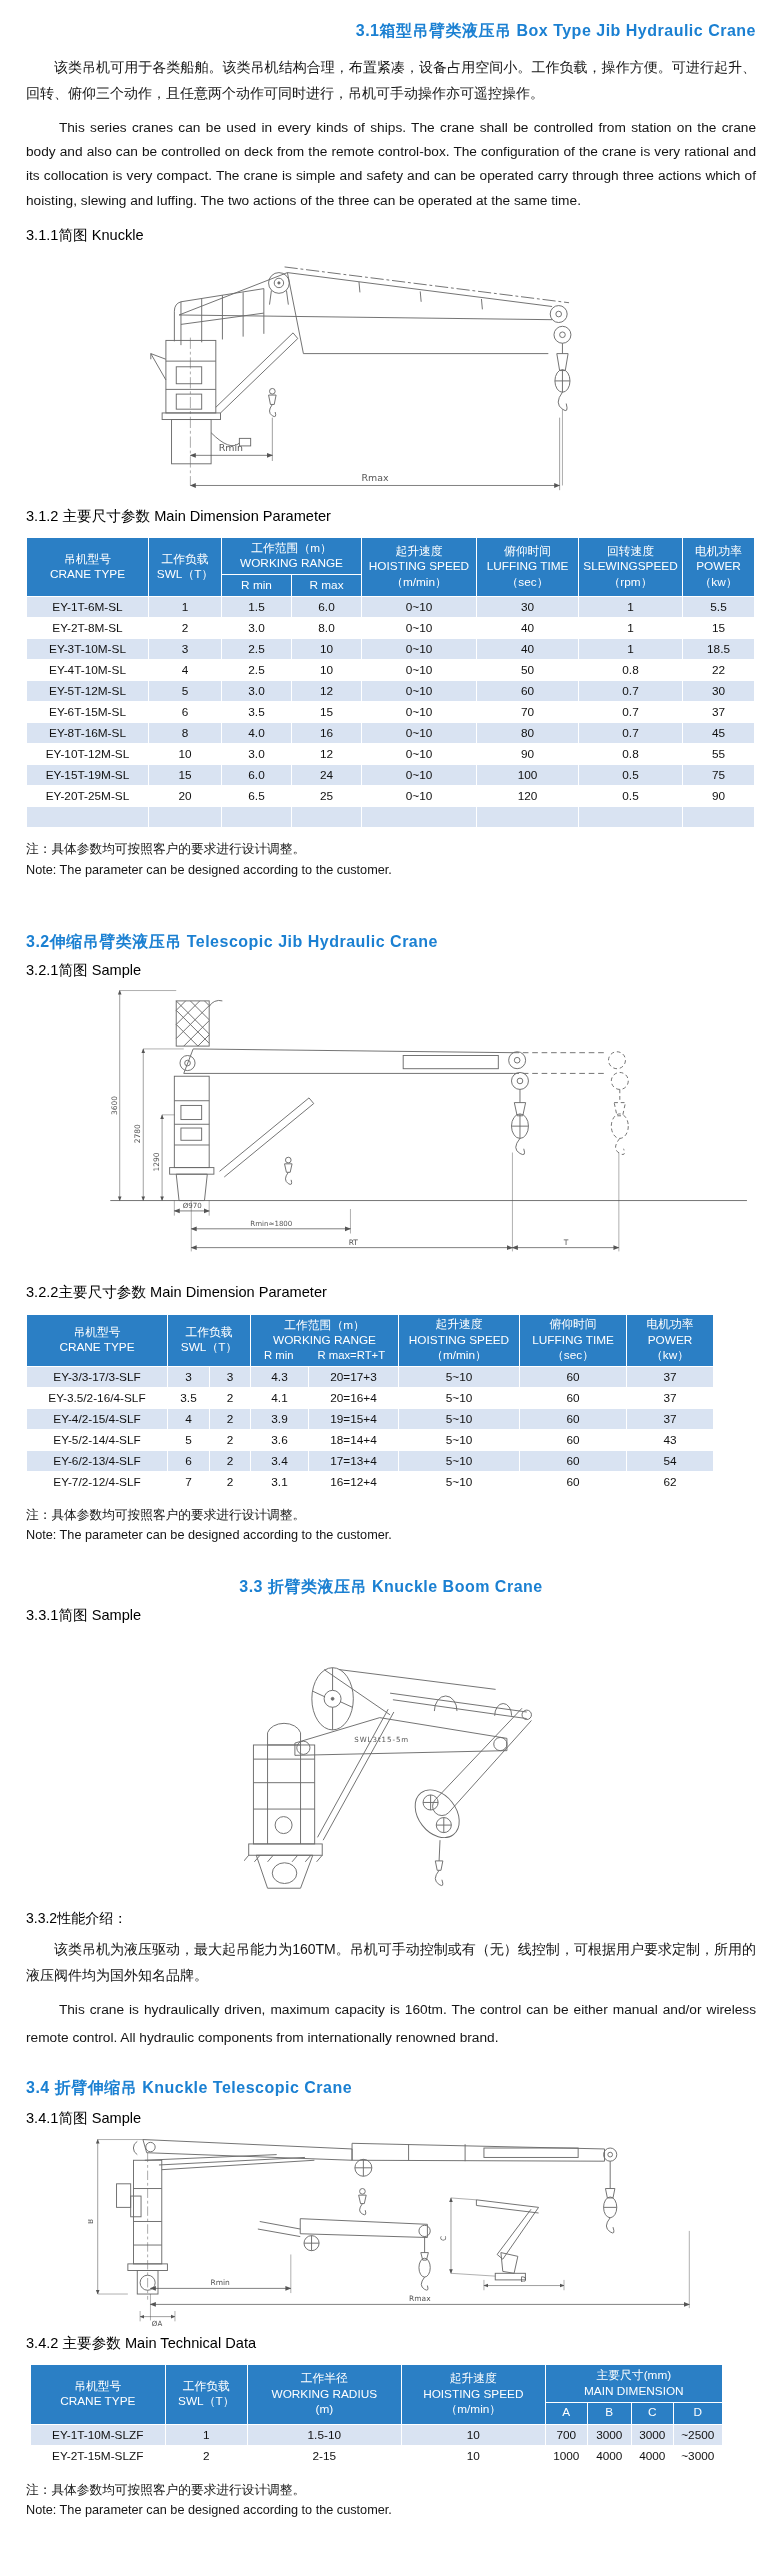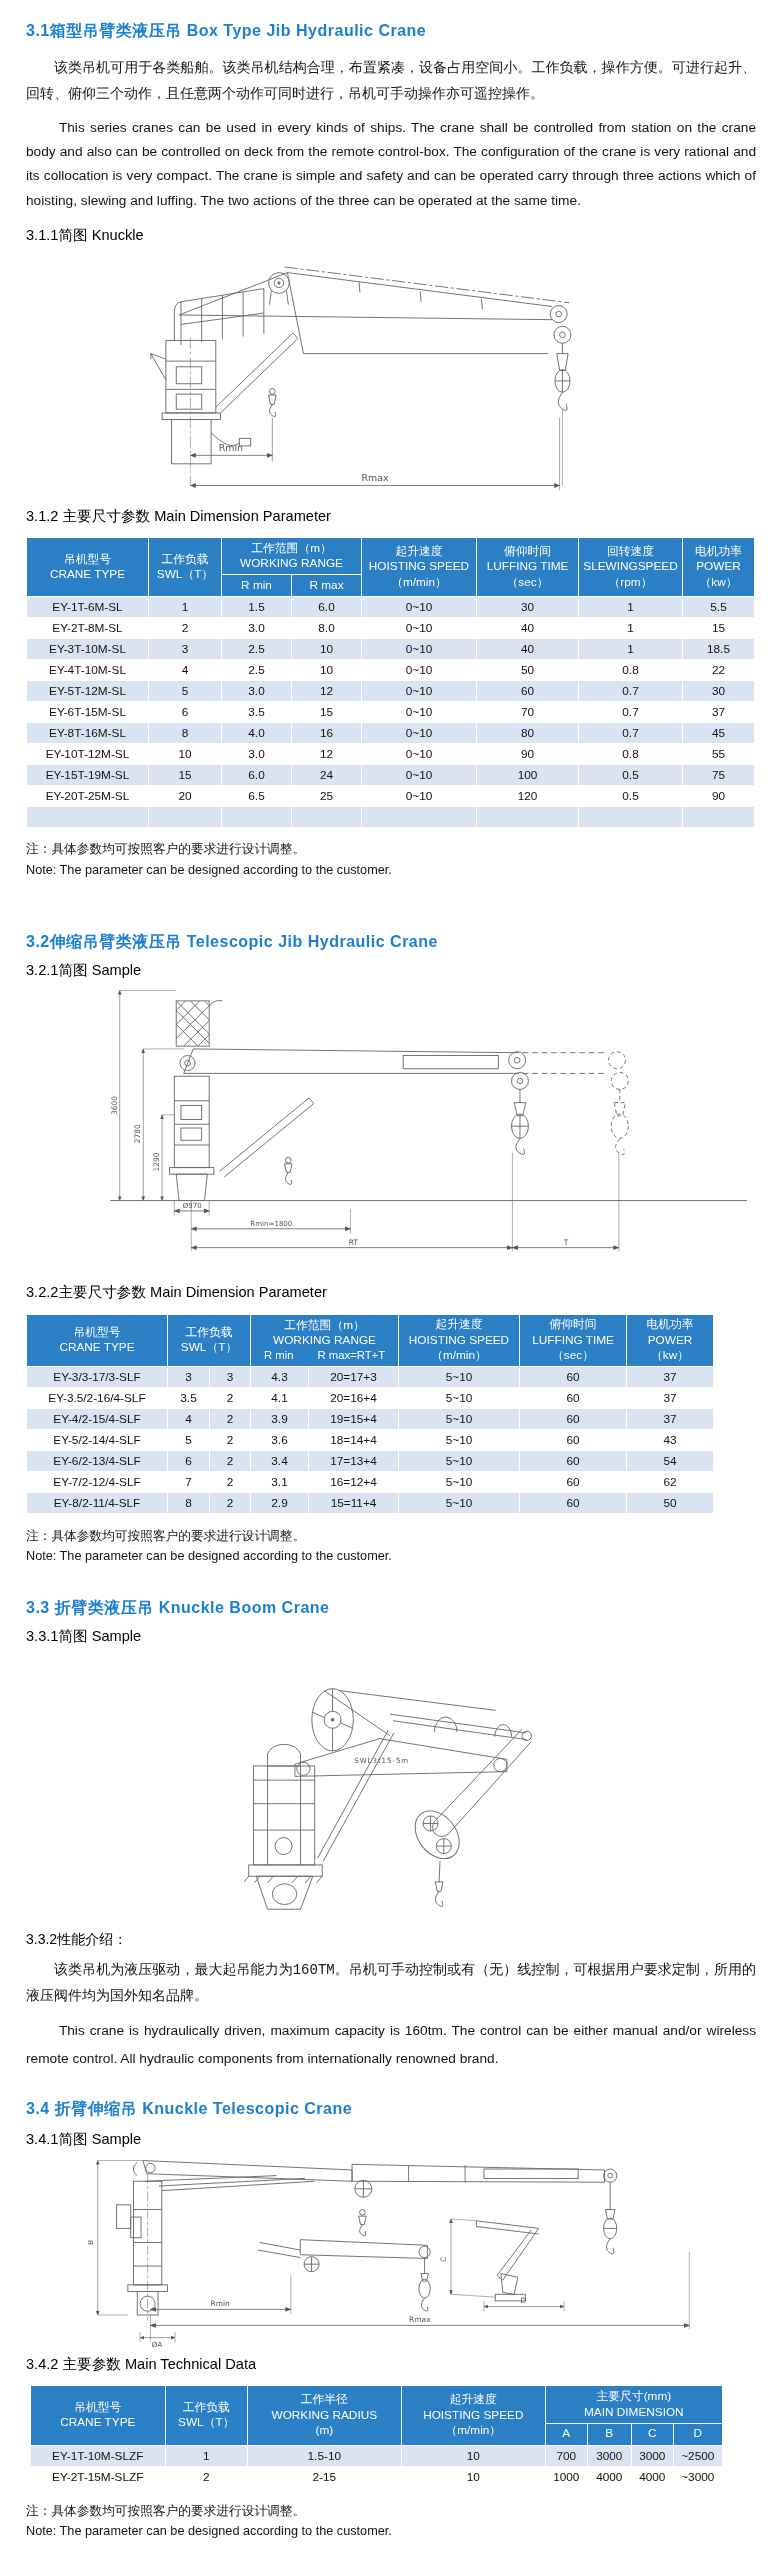--- a/index.html
+++ b/index.html
@@ -1,38 +1,38 @@
 <!DOCTYPE html>
 <html style="font-size:15px"><head>
 <meta charset="utf-8">
 <style>
   html,body{margin:0;padding:0;background:#ffffff;}
   #page{width:782px;height:2576px;background:#fff;overflow:hidden;position:relative;
         font-family:"Liberation Sans","DejaVu Sans",sans-serif;color:#1a1a1a;}
   .inner{padding:0 26px;}
   .sec-title{color:#1b80d2;font-size:16px;font-weight:bold;letter-spacing:0.5px;}
-  .t31{padding-top:21px;}
+  .t31{padding-top:21px;text-align:right;}
   .para-zh{font-size:14px;line-height:1.85;text-indent:2em;margin:13px 0 0 0;color:#141414;text-align:justify;}
   .para-en{font-size:13.7px;line-height:1.76;text-indent:2.4em;margin:9.4px 0 0 0;color:#141414;text-align:justify;}
   .sub-head{font-size:14.6px;margin-top:13px;color:#000;}
   .dim-head{font-size:14.6px;margin-top:11.3px;color:#000;}
   svg.diagram{display:block;}
   svg.diagram text{font-family:"DejaVu Sans",sans-serif;fill:#555;}
   .dwg{stroke:#6b6b6b;stroke-width:1;fill:none;}
   .dim{stroke:#555;stroke-width:.8;fill:none;}
   table.param{border-collapse:collapse;table-layout:fixed;margin-top:11.3px;}
   table.param th{background:#2b7fc5;color:#fff;font-weight:normal;font-size:11.8px;
     line-height:1.3;padding:2.8px 0.9px;border:0.9px solid #fff;text-align:center;vertical-align:middle;}
   table.param td{font-size:11.8px;text-align:center;height:20px;border:1.9px solid #fff;padding:0 1.9px;color:#111;}
   table.param tbody tr:nth-child(odd) td{background:#d9e3f2;}
   table.param tbody tr:nth-child(even) td{background:#ffffff;}
   .range-sub{display:flex;justify-content:space-around;font-size:11.3px;}
   .note{font-size:12.7px;line-height:1.6;margin-top:11.3px;color:#141414;}
   .note div{margin:0;}
-  .mt55{margin-top:52px;} .mt34{margin-top:32px;} .mt28{margin-top:26px;}
+  .mt55{margin-top:52px;} .mt34{margin-top:32px;text-align:center;} .mt28{margin-top:26px;}
   .perf-head{font-size:14px;margin-top:15px;color:#000000;}
 </style>
 </head>
 <body>
 
 <div id="page">
   <div class="inner">
 
     <div class="sec-title t31">3.1箱型吊臂类液压吊  Box Type Jib Hydraulic Crane</div>
     <p class="para-zh">该类吊机可用于各类船舶。该类吊机结构合理，布置紧凑，设备占用空间小。工作负载，操作方便。可进行起升、回转、俯仰三个动作，且任意两个动作可同时进行，吊机可手动操作亦可遥控操作。</p>
@@ -442,30 +442,20 @@
           <tr>
             <td>EY-7/2-12/4-SLF</td>
             <td>7</td>
             <td>2</td>
             <td>3.1</td>
             <td>16=12+4</td>
             <td>5~10</td>
             <td>60</td>
             <td>62</td>
           </tr>
-          <tr>
-            <td>EY-8/2-11/4-SLF</td>
-            <td>8</td>
-            <td>2</td>
-            <td>2.9</td>
-            <td>15=11+4</td>
-            <td>5~10</td>
-            <td>60</td>
-            <td>50</td>
-          </tr>
         </tbody>
     </table>
 
     <div class="note">
       <div>注：具体参数均可按照客户的要求进行设计调整。</div>
       <div>Note: The parameter can be designed according to the customer.</div>
     </div>
 
     <div class="sec-title mt34">3.3 折臂类液压吊 Knuckle Boom Crane</div>
     <div class="sub-head" style="margin-top:7.5px;">3.3.1简图 Sample</div>
@@ -506,21 +496,21 @@
         <circle cx="37" cy="210" r="9"></circle>
         <rect x="0" y="230" width="78" height="12"></rect>
         <path d="M8,242 L68,242 L55,277 L20,277 z"></path>
         <ellipse cx="38" cy="261" rx="13" ry="11"></ellipse>
         <path d="M0,242 l-5,6 M12,242 l-6,7 M26,242 l-6,7 M52,242 l-6,7 M66,242 l-6,7 M78,242 l-6,7"></path>
       </g>
       <text x="112" y="122" font-size="7.5" letter-spacing="1">SWL3t15-5m</text>
     </svg>
 
     <div class="perf-head">3.3.2性能介绍：</div>
-    <p class="para-zh" style="margin-top:9.4px;font-family:Liberation Mono, monospace;">该类吊机为液压驱动，最大起吊能力为160TM。吊机可手动控制或有（无）线控制，可根据用户要求定制，所用的液压阀件均为国外知名品牌。</p>
+    <p class="para-zh" style="margin-top:9.4px;">该类吊机为液压驱动，最大起吊能力为160TM。吊机可手动控制或有（无）线控制，可根据用户要求定制，所用的液压阀件均为国外知名品牌。</p>
     <p class="para-en" style="margin-top:7.5px;line-height:2.05;">This crane is hydraulically driven, maximum capacity is 160tm. The control can be either manual and/or wireless remote control. All hydraulic components from internationally renowned brand.</p>
 
     <div class="sec-title mt28">3.4 折臂伸缩吊 Knuckle Telescopic Crane</div>
     <div class="sub-head" style="margin-top:9.4px;">3.4.1简图 Sample</div>
 
     <svg class="diagram" width="660" height="195" viewBox="0 0 700 207" style="margin:3.8px 0 0 62;">
       <g class="dwg">
 
         <rect x="30" y="55" width="15" height="25"></rect>
           <rect x="45" y="68" width="11" height="22"></rect>

